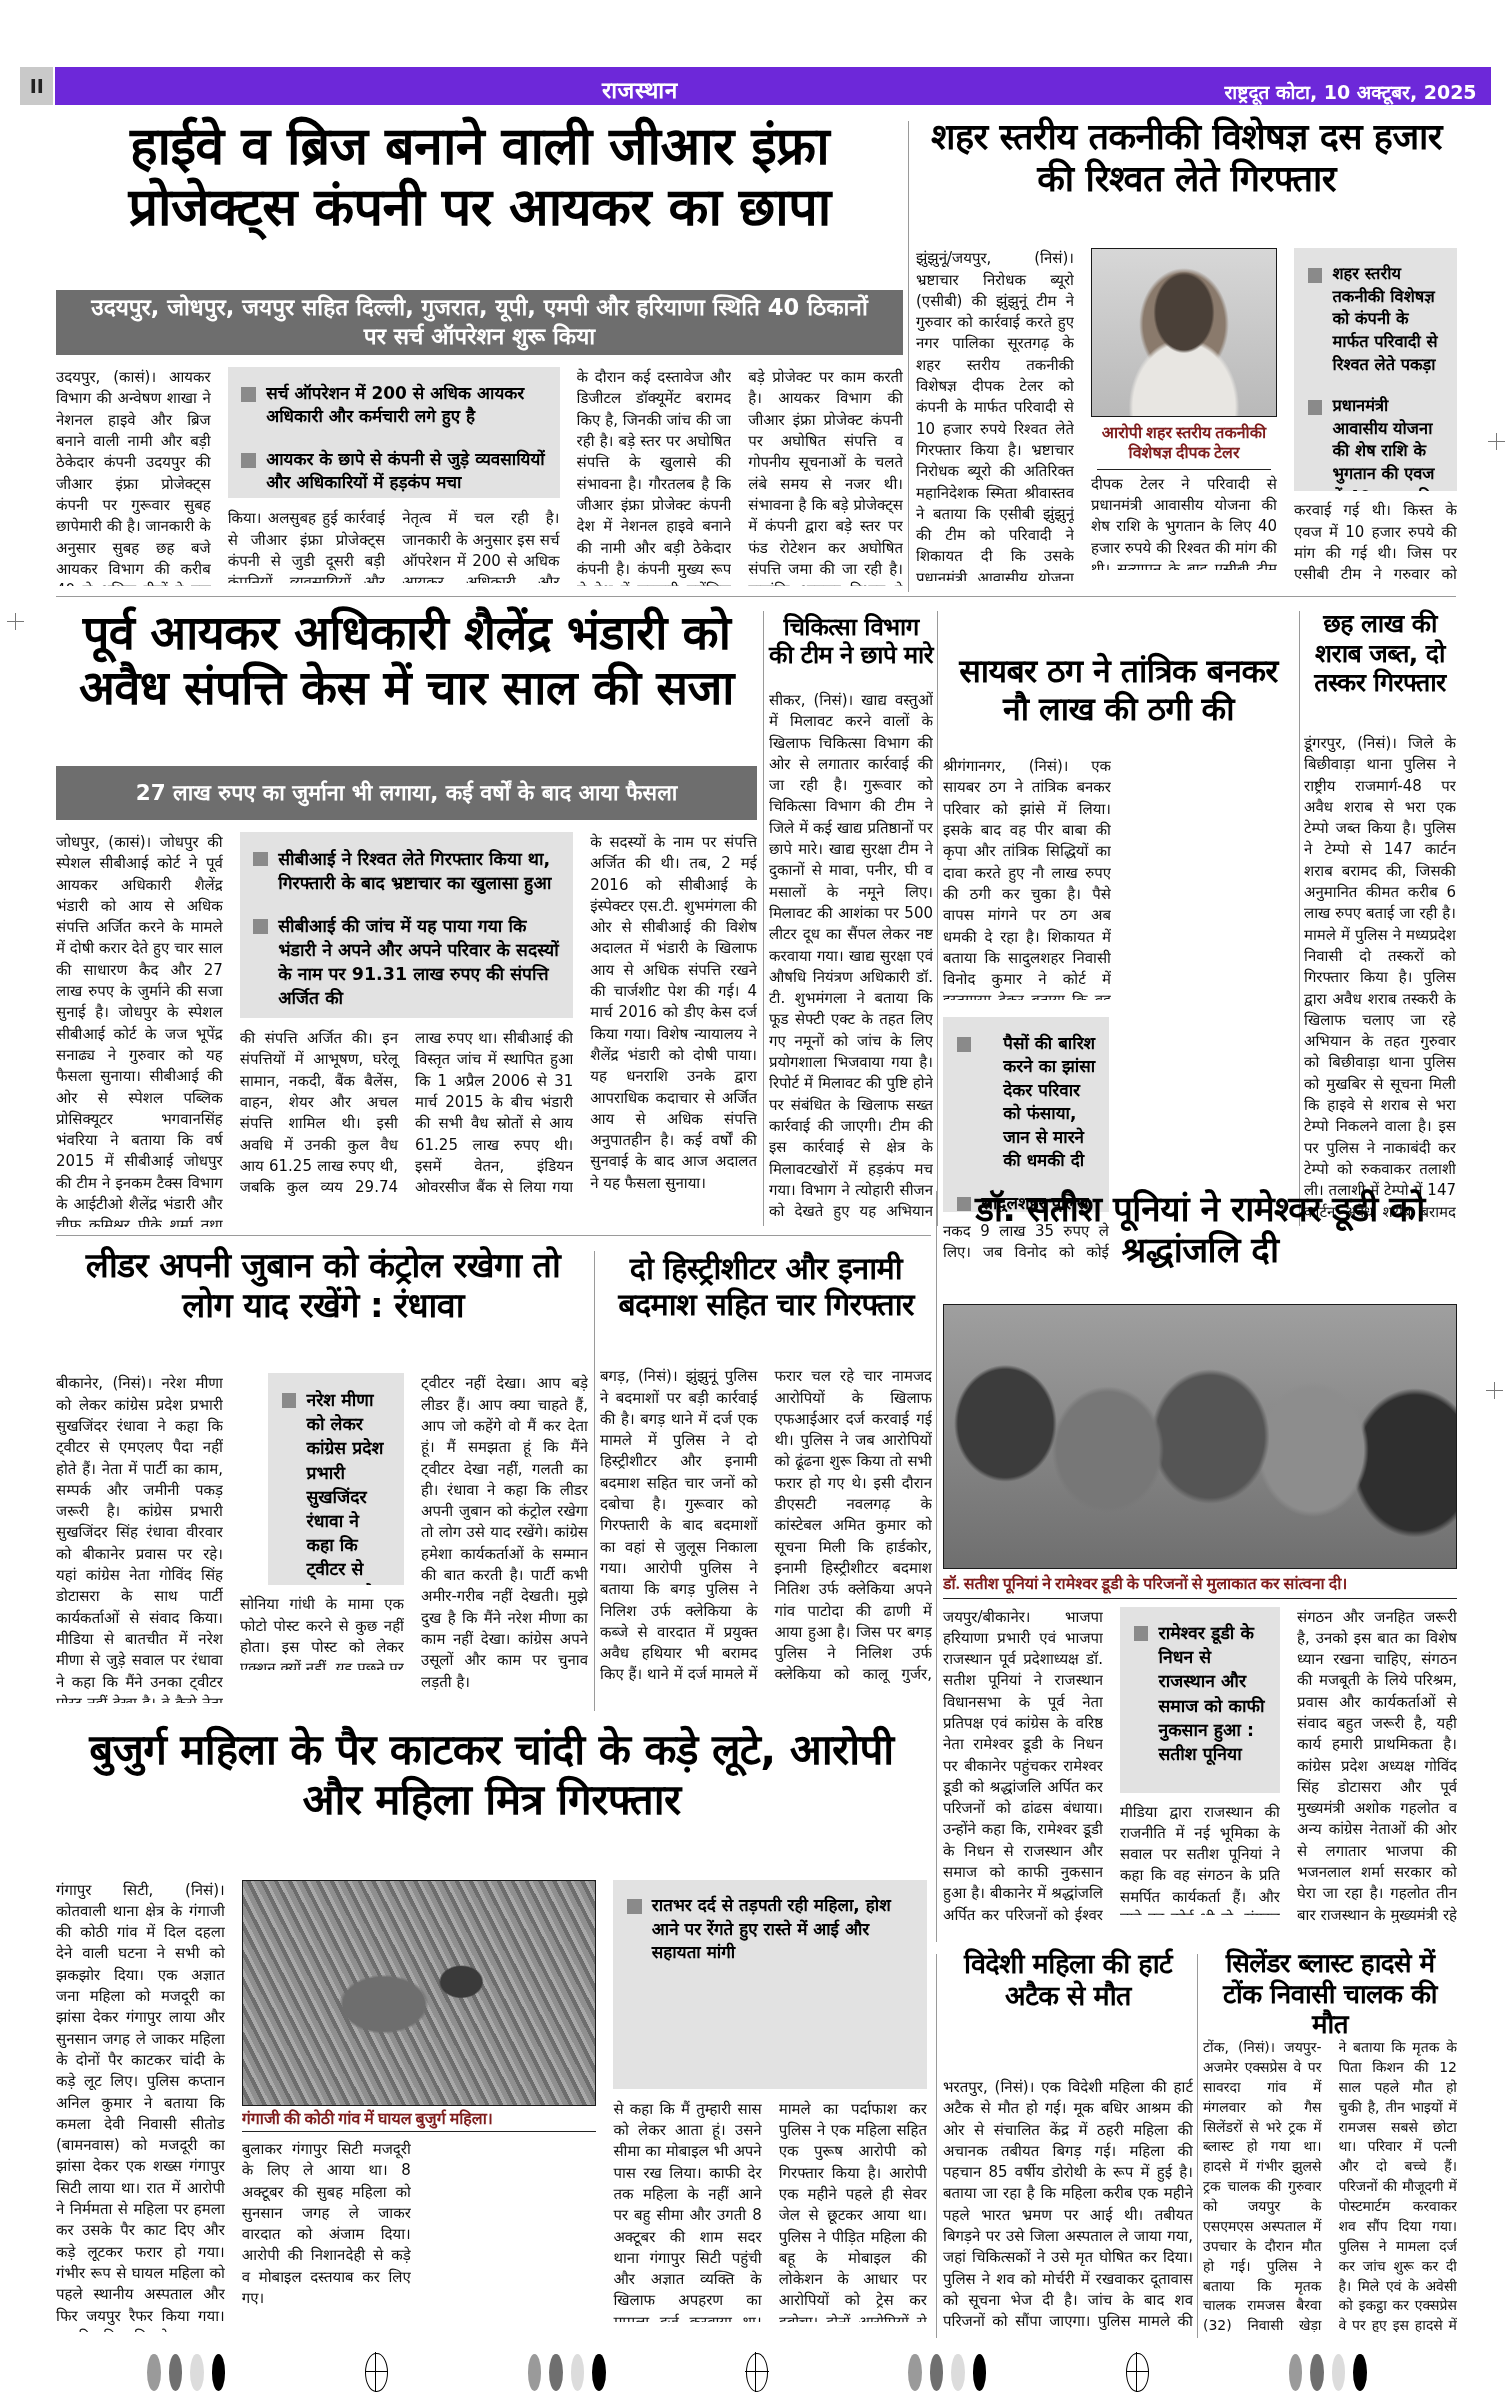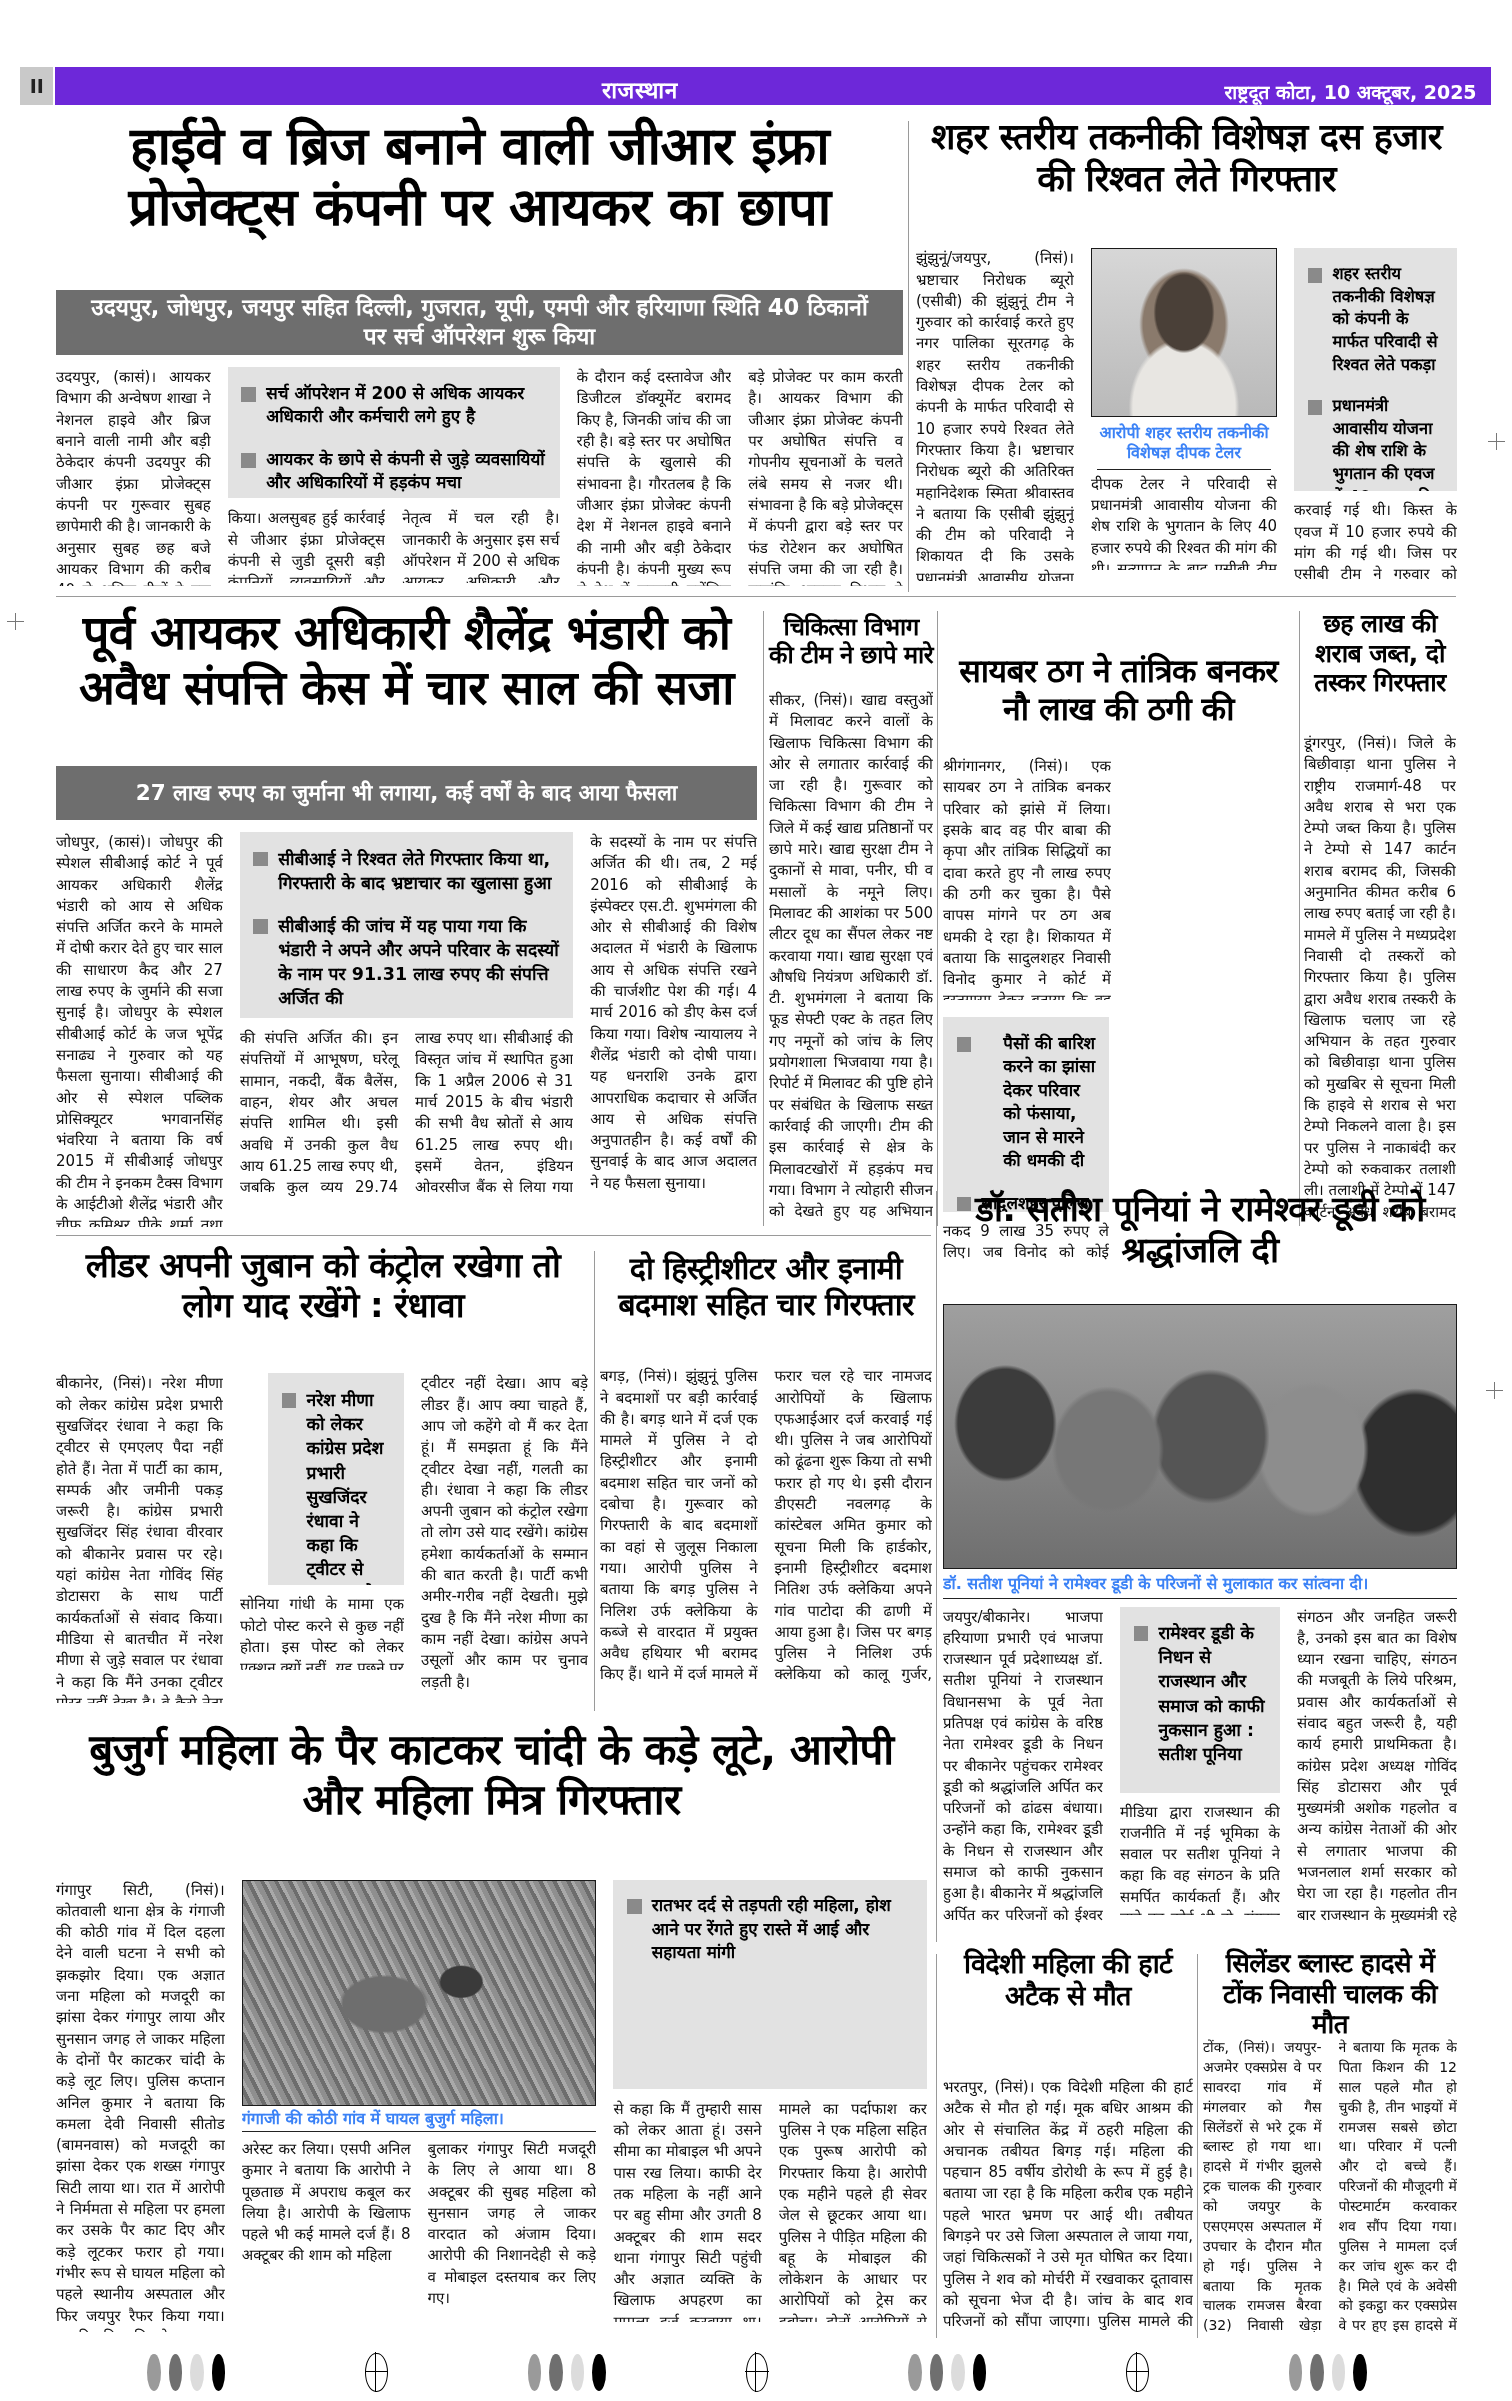--- a/index.html
+++ b/index.html
@@ -38,21 +38,21 @@
      radial-gradient(85px 96px at 32% 55%, #777 0 60%, transparent 66%),
      radial-gradient(90px 102px at 52% 50%, #555 0 60%, transparent 66%),
      radial-gradient(85px 102px at 72% 55%, #8d8d8d 0 60%, transparent 66%),
      radial-gradient(96px 113px at 92% 60%, #2f2f2f 0 60%, transparent 66%),
      linear-gradient(#9f9f9f,#6f6f6f);}
   .ph-grass{background:
      radial-gradient(34px 25.4px at 62% 45%, #3a3a3a 0 60%, transparent 66%),
      radial-gradient(68px 45px at 40% 55%, #6e6e6e 0 60%, transparent 66%),
      repeating-linear-gradient(63deg, #8f8f8f 0 5.1px, #6d6d6d 5.1px 9px, #a9a9a9 9px 12.4px),
      #7d7d7d;}
-  .cap{font-weight:bold;font-size:16px;line-height:1.25;color:#3b82f6;overflow:hidden;}
+  .cap{font-weight:bold;font-size:16px;line-height:1.25;color:#7f1d1d;overflow:hidden;font-family:Liberation Serif, serif;}
   .hr{border-top:1.7px solid #222;}
   .vr{border-left:1.1px solid #9a9a9a;}
   .hrule{border-top:1.1px solid #9a9a9a;}
   
   .plus{position:absolute;width:17px;height:17px;}
   .plus:before{content:"";position:absolute;left:0;right:0;top:8px;border-top:1.7px solid #777;}
   .plus:after{content:"";position:absolute;top:0;bottom:0;left:8px;border-left:1.7px solid #777;}
   .regrow{display:flex;align-items:center;justify-content:space-between;}
   .eg{display:flex;gap:8px;}
   .el{width:13.6px;height:37px;border-radius:50%;}
@@ -240,21 +240,20 @@
 
   <div class="abs" style="left:56px;top:1725px;width:871px;height:618px;">
     <div class="hl" style="font-size:42px;height:141px;">बुजुर्ग महिला के पैर काटकर चांदी के कड़े लूटे, आरोपी और महिला मित्र गिरफ्तार</div>
     <div class="row gap" style="margin-top:13.6px;height:452px;">
       <div class="bt" style="width:169px;height:100%;">गंगापुर सिटी, (निसं)। कोतवाली थाना क्षेत्र के गंगाजी की कोठी गांव में दिल दहला देने वाली घटना ने सभी को झकझोर दिया। एक अज्ञात जना महिला को मजदूरी का झांसा देकर गंगापुर लाया और सुनसान जगह ले जाकर महिला के दोनों पैर काटकर चांदी के कड़े लूट लिए। पुलिस कप्तान अनिल कुमार ने बताया कि कमला देवी निवासी सीतोड (बामनवास) को मजदूरी का झांसा देकर एक शख्स गंगापुर सिटी लाया था। रात में आरोपी ने निर्ममता से महिला पर हमला कर उसके पैर काट दिए और कड़े लूटकर फरार हो गया। गंभीर रूप से घायल महिला को पहले स्थानीय अस्पताल और फिर जयपुर रैफर किया गया। उसकी महिला मित्र के</div>
       <div style="width:355px;height:100%;overflow:hidden;">
         <div class="ph ph-grass" style="width:100%;height:226px;"></div>
         <div class="cap" style="margin-top:3px;height:22.6px;">गंगाजी की कोठी गांव में घायल बुजुर्ग महिला।</div>
         <div class="hr" style="margin-bottom:6.8px;"></div>
         <div class="row gap" style="height:169px;">
-          <div class="bt" style="width:169px;height:100%;">अरेस्ट कर लिया। एसपी अनिल कुमार ने बताया कि आरोपी ने पूछताछ में अपराध कबूल कर लिया है। आरोपी के खिलाफ पहले भी कई मामले दर्ज हैं। 8 अक्टूबर की शाम को महिला</div>
           <div class="bt" style="width:169px;height:100%;">बुलाकर गंगापुर सिटी मजदूरी के लिए ले आया था। 8 अक्टूबर की सुबह महिला को सुनसान जगह ले जाकर वारदात को अंजाम दिया। आरोपी की निशानदेही से कड़े व मोबाइल दस्तयाब कर लिए गए।</div>
         </div>
       </div>
       <div style="width:314px;height:100%;overflow:hidden;">
         <div class="gbox" style="height:209px;">
           <div class="bul" style="font-size:17px;">
               <span class="bsq"></span>
               <span>रातभर दर्द से तड़पती रही महिला, होश आने पर रेंगते हुए रास्ते में आई और सहायता मांगी</span>
             </div>
         </div>

